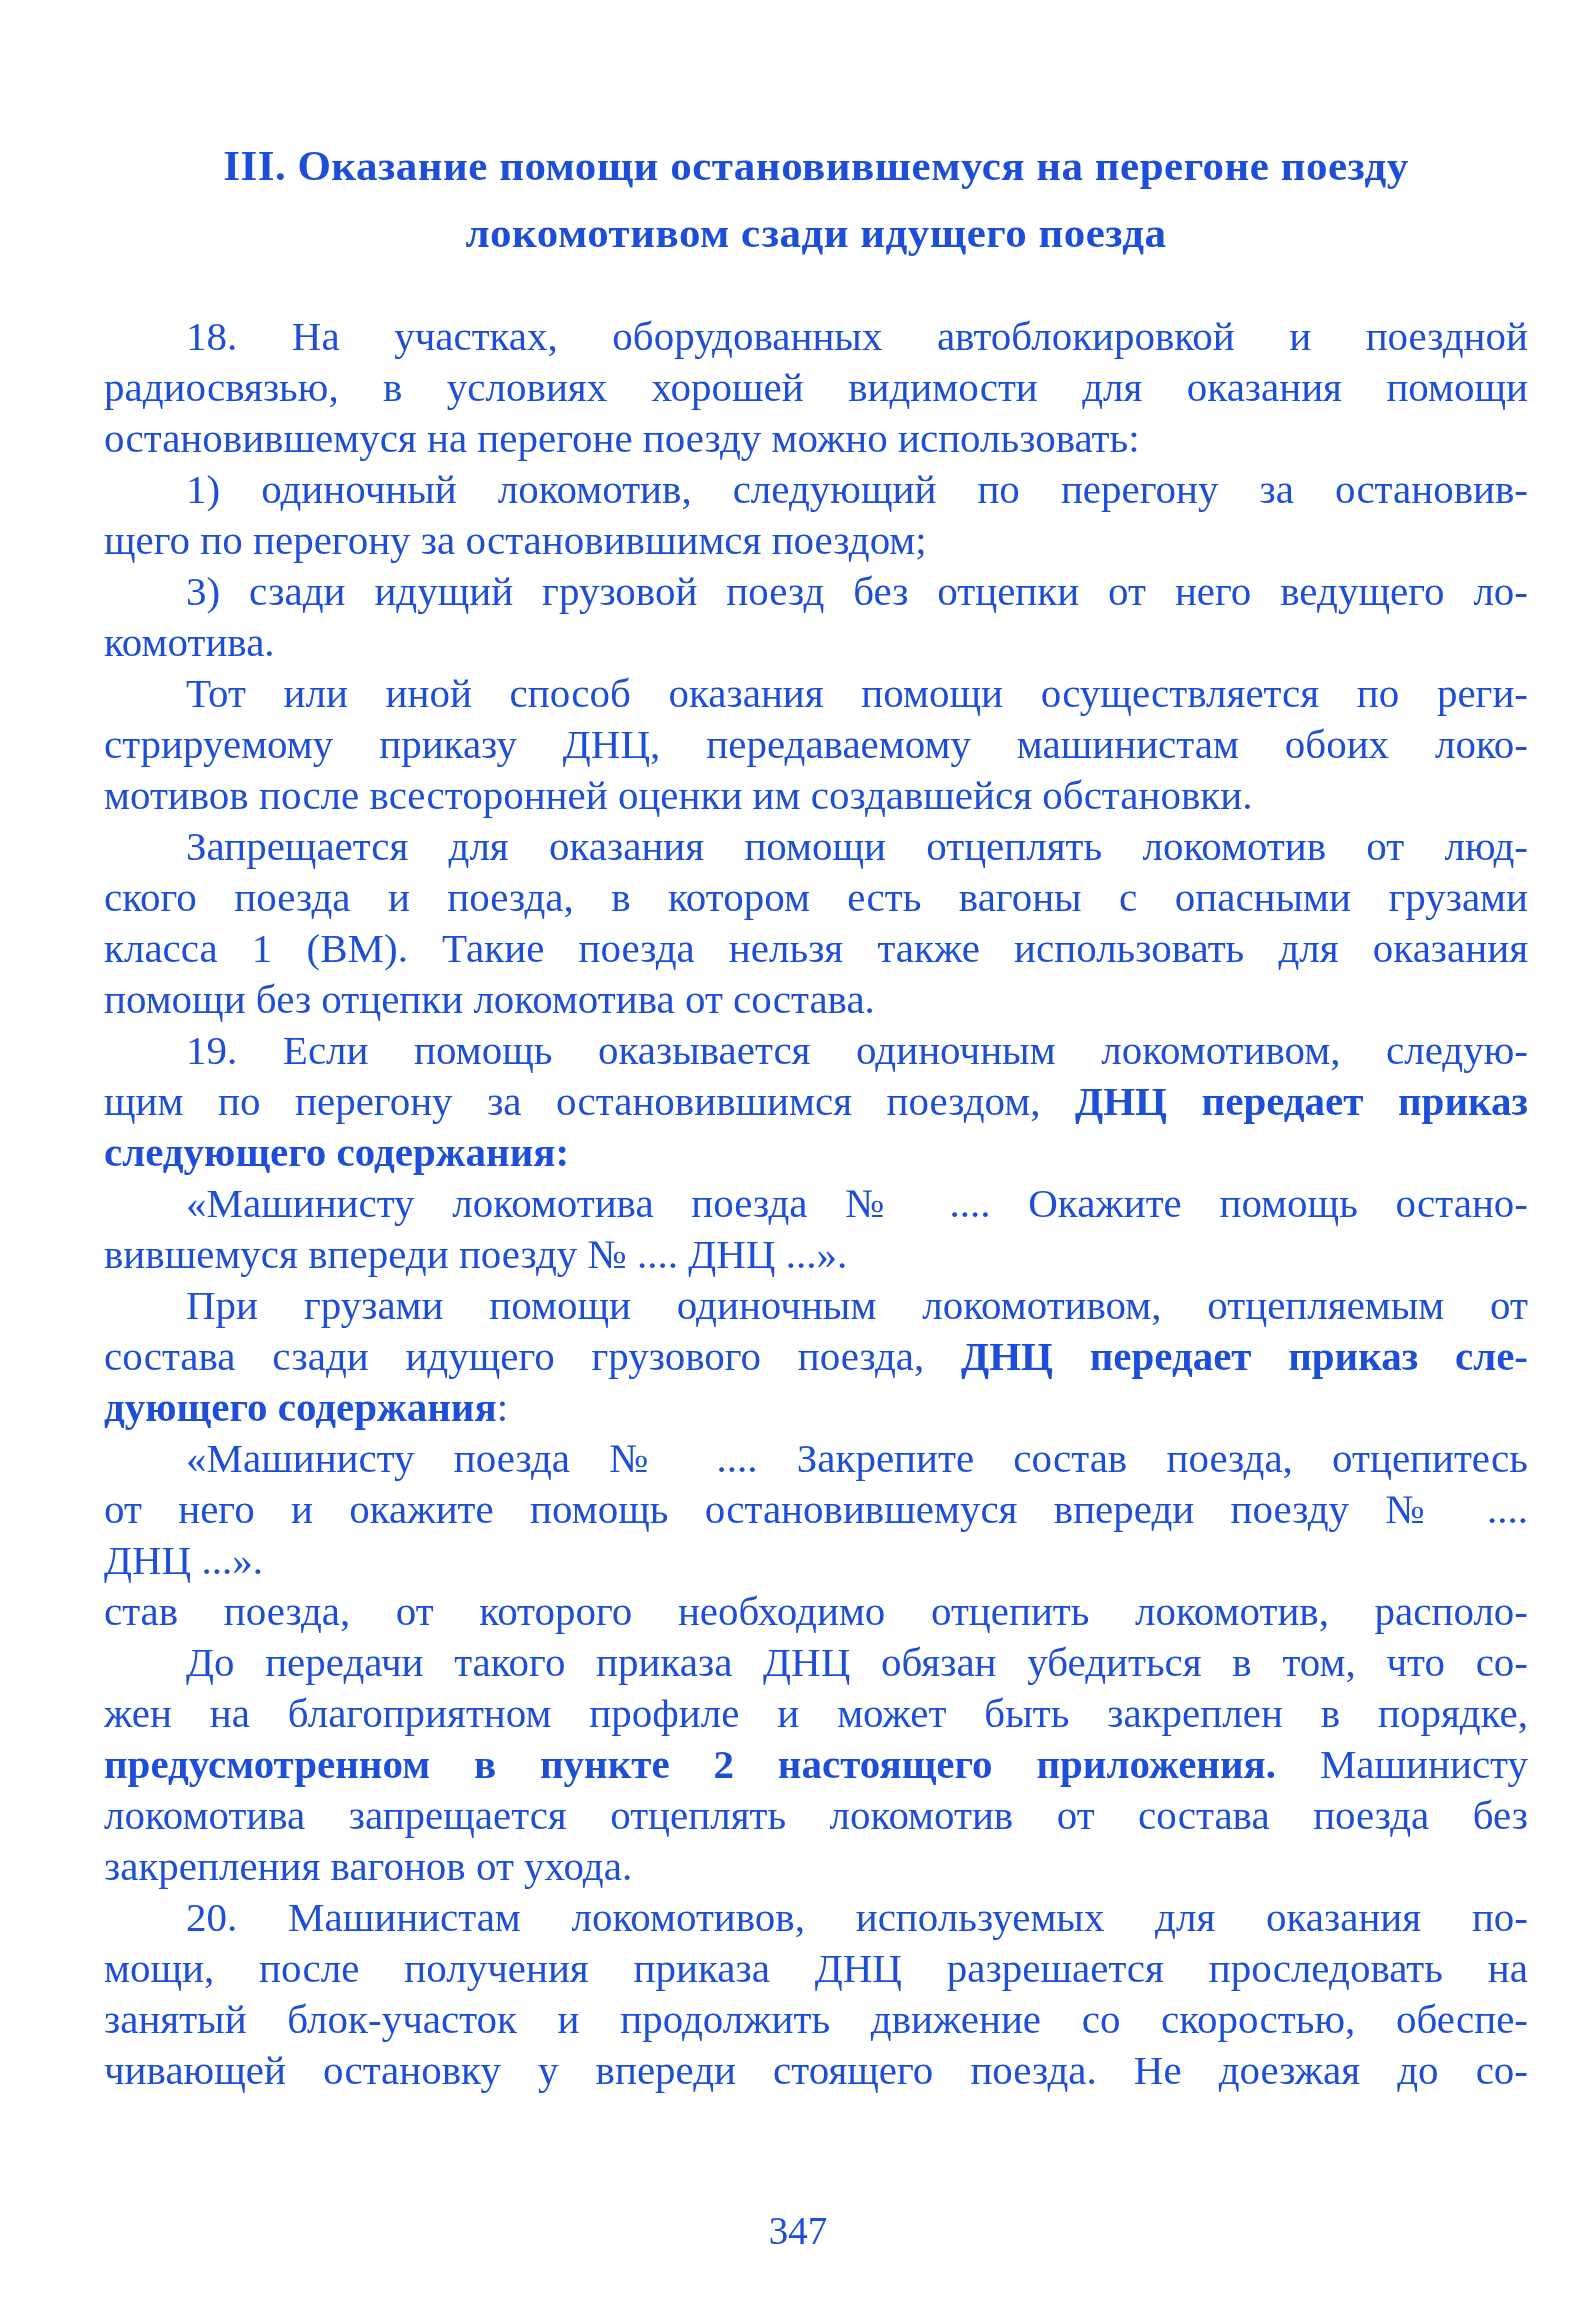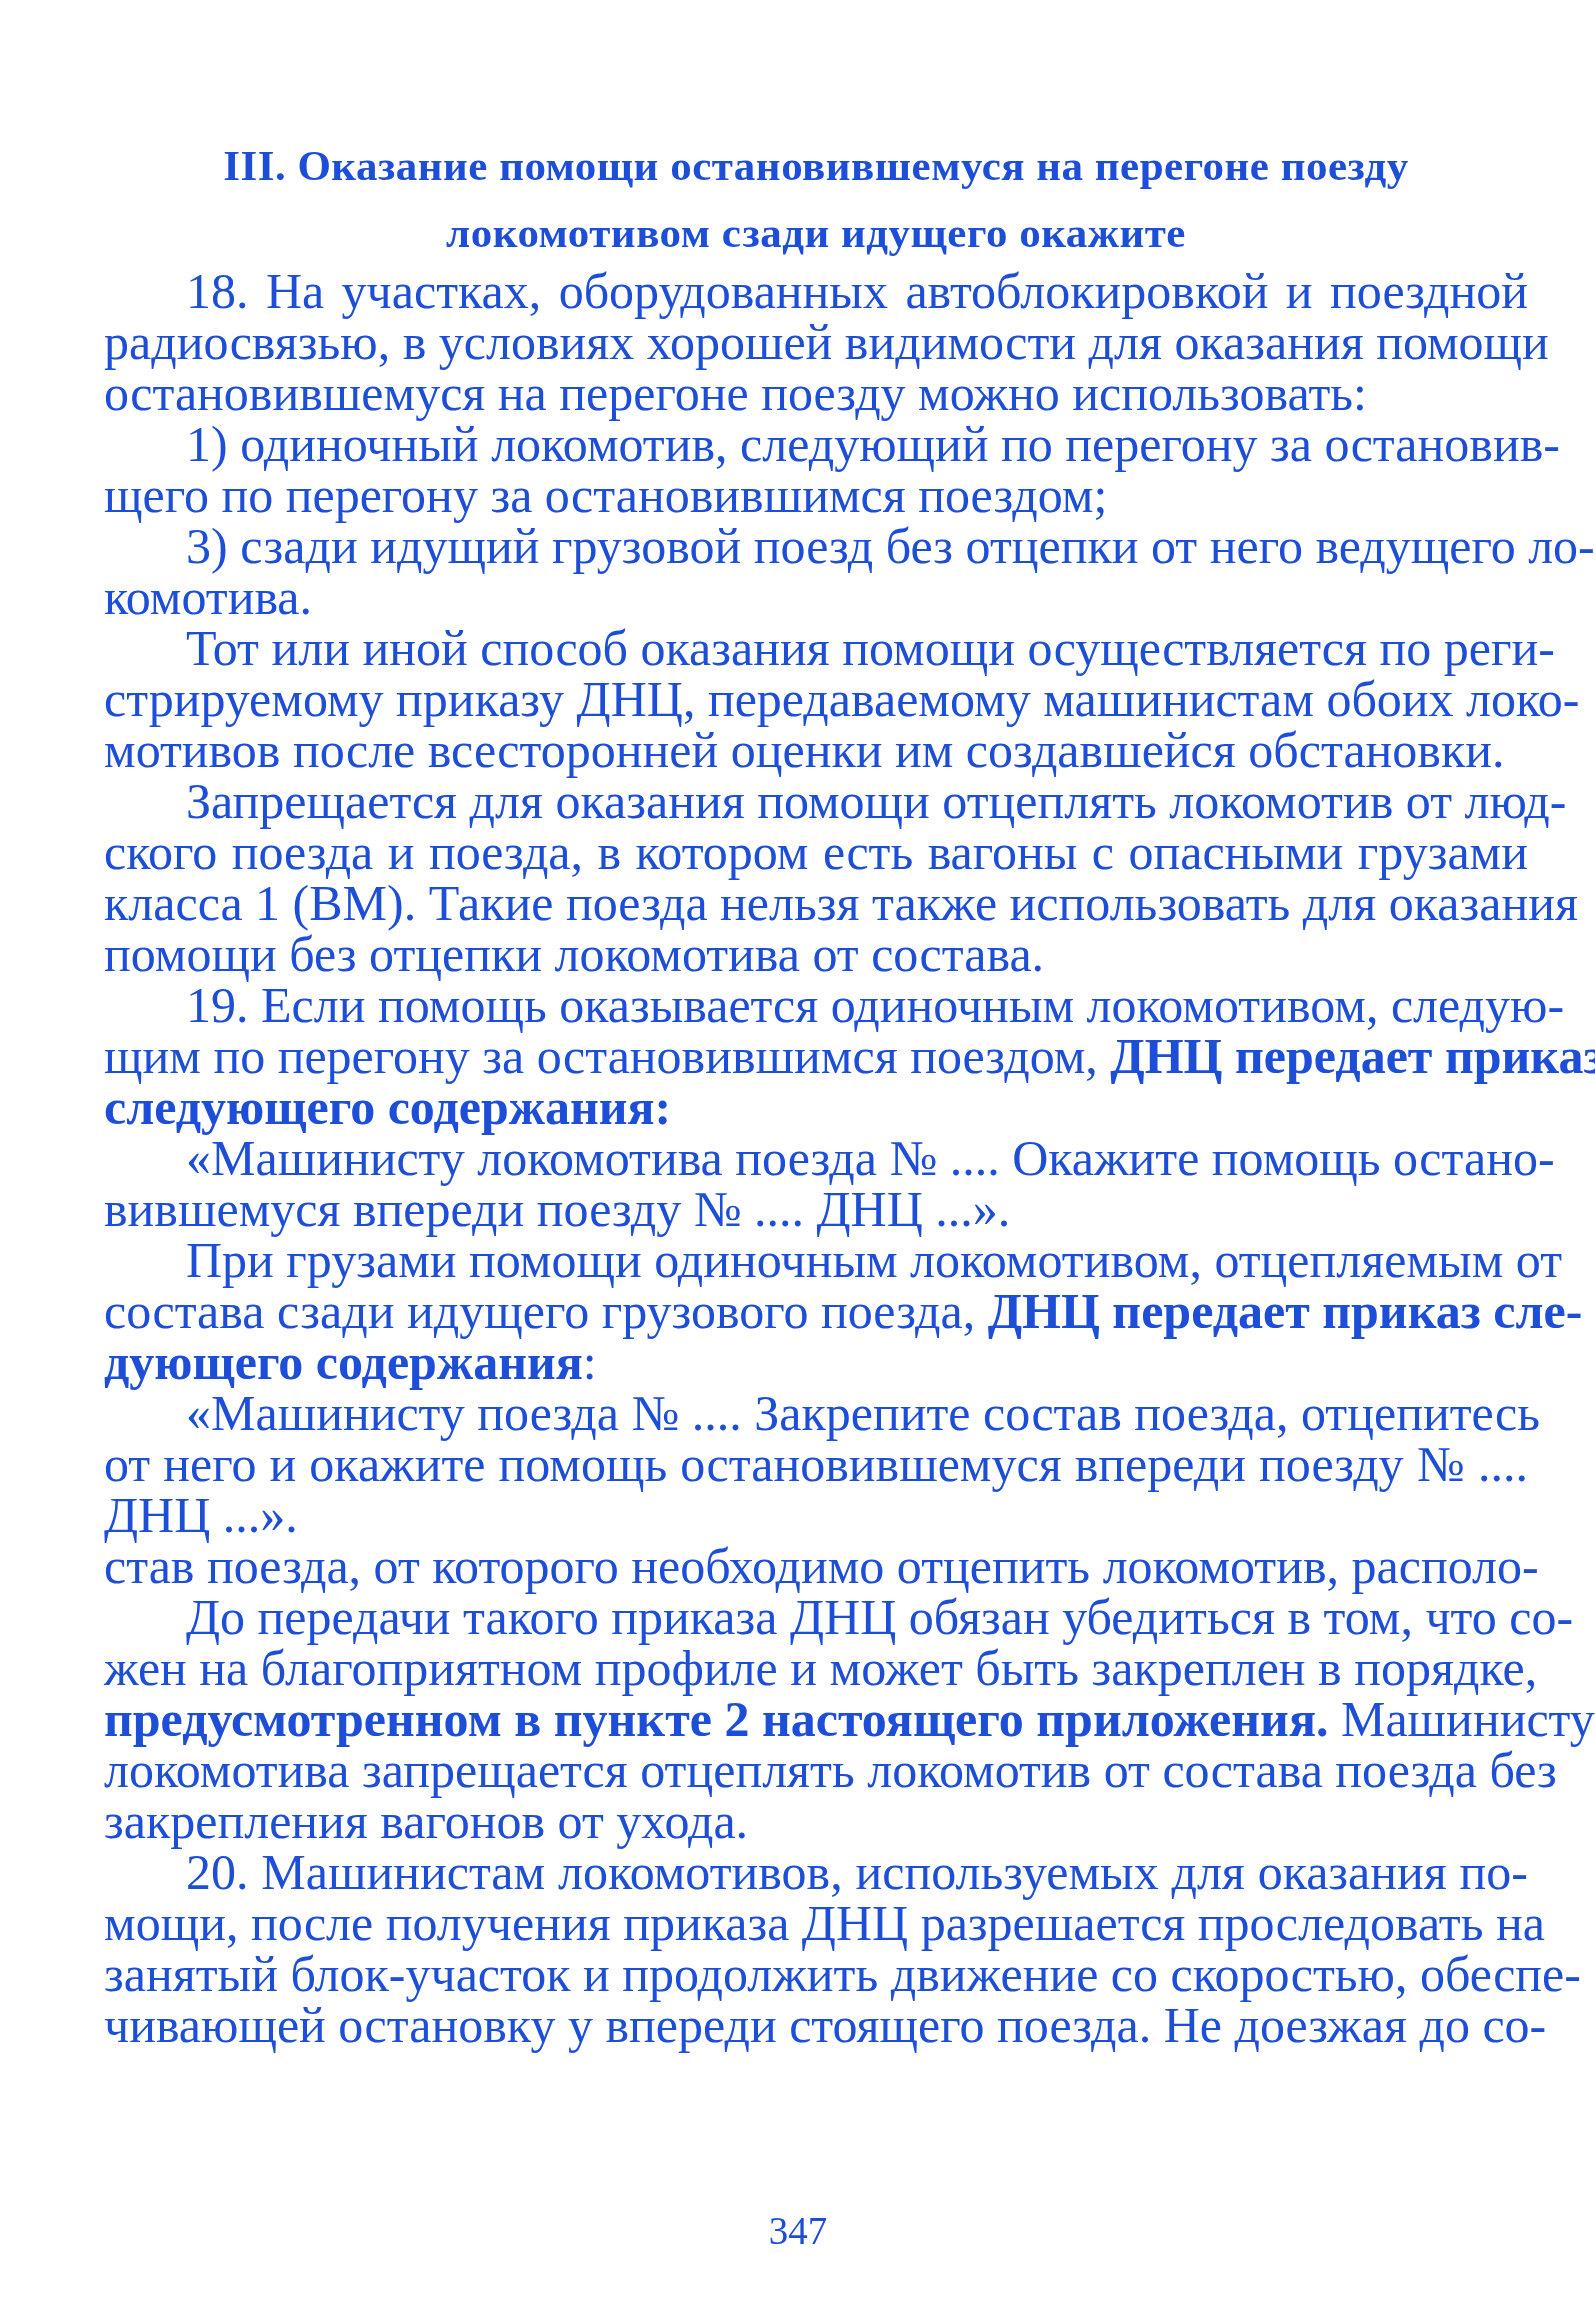--- a/index.html
+++ b/index.html
@@ -27,21 +27,22 @@
     font-size: 43px;
     line-height: 67px;
     font-weight: bold;
     text-align: center;
     letter-spacing: 0.5px;
   }
   .title-line {
     display: block;
   }
   .body-text {
-    font-size: 50px;
+    margin-top: 45px;
+    font-size: 41px;
   }
   .line {
     height: 51px;
     line-height: 51px;
     white-space: nowrap;
     text-align: justify;
     text-align-last: justify;
     -moz-text-align-last: justify;
   }
   .line.last {
@@ -65,21 +66,21 @@
     line-height: 51px;
   }
 </style>
 </head>
 <body>
 
 <div class="page">
   <div class="content">
     <h1 class="title">
       <span class="title-line">III. Оказание помощи остановившемуся на перегоне поезду</span>
-      <span class="title-line">локомотивом сзади идущего окажите</span>
+      <span class="title-line">локомотивом сзади идущего поезда</span>
     </h1>
     <div class="body-text" id="body-lines">
         <div class="line indent"><span>18. На участках, оборудованных автоблокировкой и поездной</span></div>
         <div class="line"><span>радиосвязью, в условиях хорошей видимости для оказания помощи</span></div>
         <div class="line last"><span>остановившемуся на перегоне поезду можно использовать:</span></div>
         <div class="line indent"><span>1) одиночный локомотив, следующий по перегону за остановив-</span></div>
         <div class="line last"><span>щего по перегону за остановившимся поездом;</span></div>
         <div class="line indent"><span>3) сзади идущий грузовой поезд без отцепки от него ведущего ло-</span></div>
         <div class="line last"><span>комотива.</span></div>
         <div class="line indent"><span>Тот или иной способ оказания помощи осуществляется по реги-</span></div>

